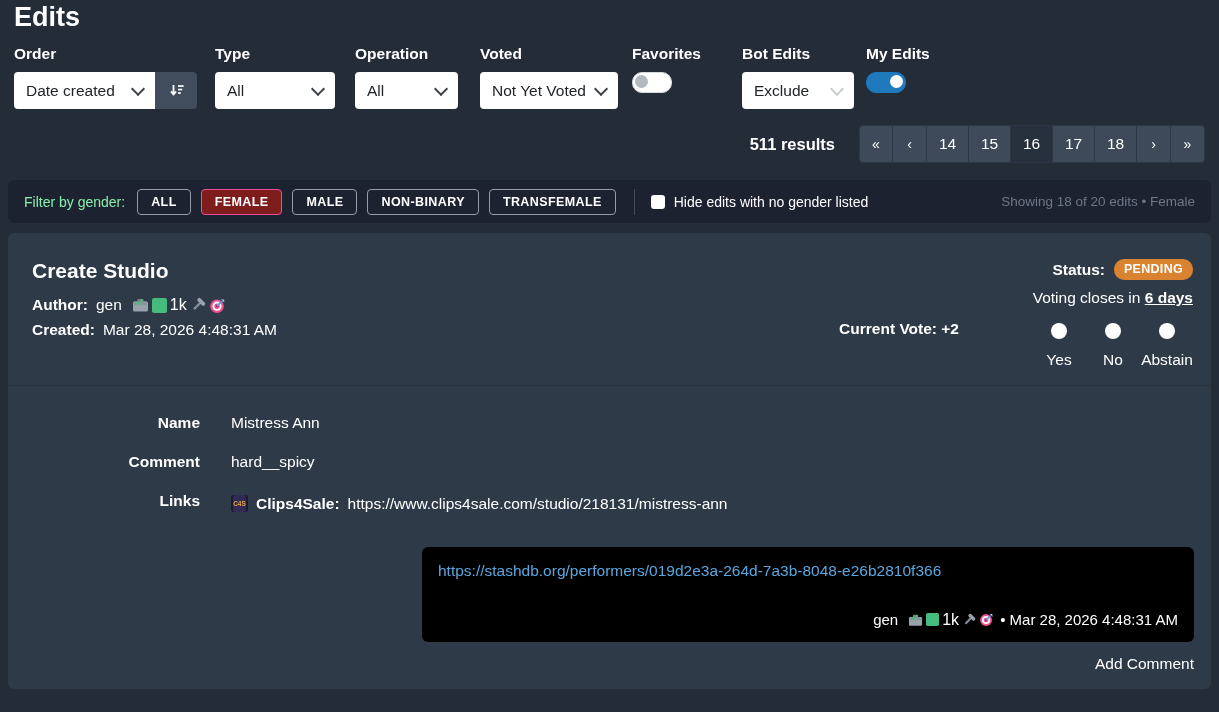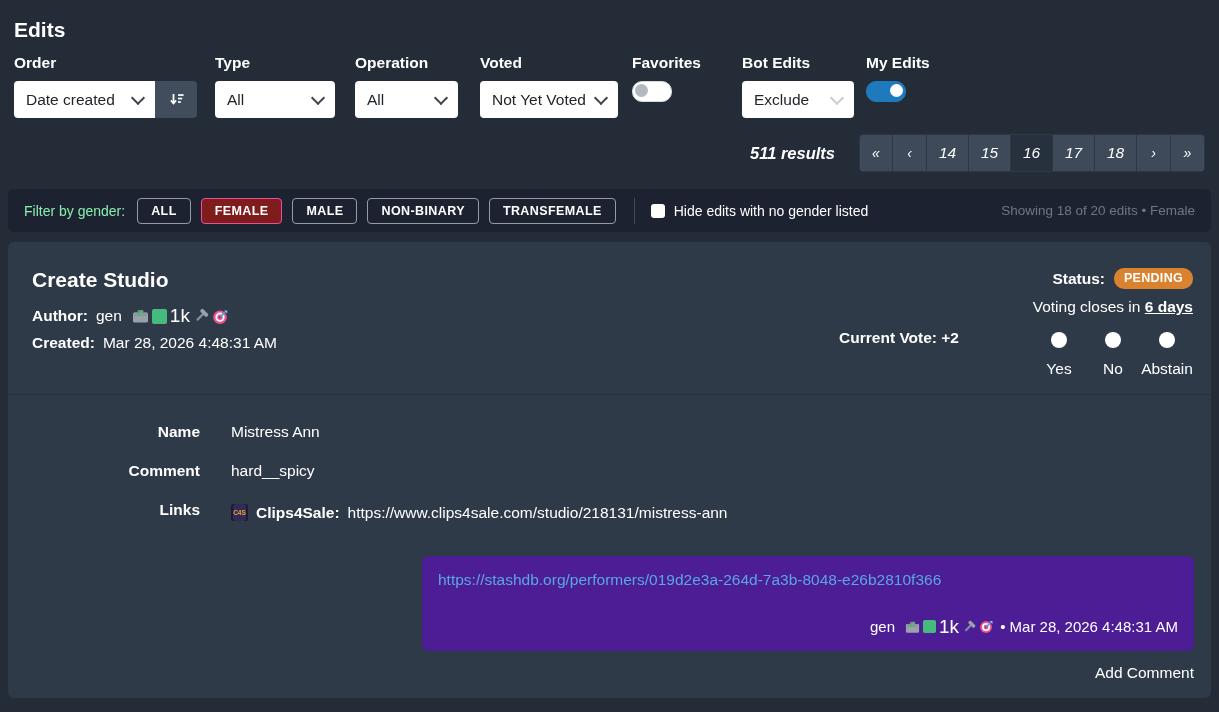--- a/index.html
+++ b/index.html
@@ -6,21 +6,21 @@
   .page{
     width:1219px;height:712px;
     background:#242c38;
     font-family:"Liberation Sans",sans-serif;
     color:#fff;
     position:relative;
     overflow:hidden;
     box-sizing:border-box;
   }
   .top{padding:2px 14px 0;}
-  h1.title{font-size:21px;font-weight:bold;margin:16px 0 12px;}
+  h1.title{font-size:27px;font-weight:bold;margin:0 0 12px;}
 
   
   .filters{display:flex;align-items:flex-start;}
   .fcol{flex:none;}
   .c-order{width:183px;margin-right:18px;}
   .c-type{width:120px;margin-right:20px;}
   .c-status{width:160px;margin-right:20px;}
   .c-operation{width:103px;margin-right:22px;}
   .c-voted{width:138px;margin-right:14px;}
   .c-favorites{width:96px;margin-right:14px;}
@@ -39,21 +39,21 @@
   .order-group .select{border-radius:4px 0 0 4px;flex:1;}
   .sort-btn{width:42px;background:#414d5c;border-radius:0 4px 4px 0;
     display:flex;align-items:center;justify-content:center;cursor:pointer;}
   .switch{width:38px;height:19px;border-radius:10px;position:relative;margin-top:9px;cursor:pointer;}
   .switch.off{background:#fff;border:1px solid #d6dade;}
   .switch.off .knob{position:absolute;left:2px;top:2px;width:13px;height:13px;border-radius:50%;background:#b3b9c0;}
   .switch.on{background:#1f79bd;border:1px solid #1f79bd;}
   .switch.on .knob{position:absolute;right:2px;top:2px;width:13px;height:13px;border-radius:50%;background:#fff;}
 
   
-  .results-row{display:flex;justify-content:flex-end;align-items:center;margin-top:16px;gap:24px;font-style:italic;}
+  .results-row{display:flex;justify-content:flex-end;align-items:center;margin-top:16px;gap:24px;}
   .results-count{font-weight:bold;font-size:16.5px;}
   .pagination{display:flex;}
   .pg{min-width:42px;height:38px;background:#3e4a59;border:1px solid #2d3745;border-left-width:0;
     color:#fff;display:flex;align-items:center;justify-content:center;font-size:15.5px;cursor:pointer;box-sizing:border-box;}
   .pg.arrow{min-width:34px;font-size:14px;}
   .pg:first-child{border-left-width:1px;border-radius:4px 0 0 4px;}
   .pg:last-child{border-radius:0 4px 4px 0;}
   .pg.active{background:#27313d;}
 
   
@@ -70,21 +70,21 @@
 
   
   .card{margin:0 8px;background:#2f3a48;border-radius:6px;}
   .card-header{display:flex;justify-content:space-between;padding:24px 18px 16px 24px;
     min-height:143px;box-sizing:border-box;border-bottom:1px solid #28313d;}
   .eh-title{font-size:21px;font-weight:bold;margin:2px 0 13px;}
   .meta-line{font-size:15.5px;margin-bottom:7px;display:flex;align-items:center;}
   .meta-label{font-weight:bold;margin-right:8px;}
   .badges{display:inline-flex;align-items:center;gap:3px;margin-left:10px;}
   .badges svg{display:block;}
-  .karma{font-size:19px;}
+  .karma{font-size:16px;}
 
   .header-right{text-align:right;}
   .status-line{display:flex;justify-content:flex-end;align-items:center;gap:9px;margin-top:2px;
     font-size:15.5px;font-weight:bold;}
   .badge-pending{background:#d9822f;color:#fff;border-radius:10px;padding:3px 10px 4px;
     font-size:12.5px;font-weight:bold;letter-spacing:.3px;}
   .closes-line{margin-top:9px;font-size:15.5px;}
   .closes-line .days{font-weight:bold;text-decoration:underline;}
   .vote-row{display:flex;justify-content:flex-end;margin-top:8px;}
   .current-vote{font-weight:bold;font-size:15.5px;margin-right:74px;margin-top:5px;white-space:nowrap;}
@@ -97,21 +97,21 @@
   .frow{display:grid;grid-template-columns:192px 1fr;margin-bottom:21px;font-size:15.5px;align-items:baseline;}
   .frow .lbl{text-align:right;font-weight:bold;}
   .frow .val{padding-left:31px;}
   .links-val{display:flex;align-items:center;gap:8px;padding-left:31px;}
   .c4s-ico{width:17px;height:17px;background:#322c55;border-radius:3px;display:flex;align-items:center;
     justify-content:center;color:#e8a33d;font-size:6.5px;font-weight:bold;flex:none;
     box-shadow:inset 2px 0 0 #1d1936, inset -2px 0 0 #1d1936;}
   .site-name{font-weight:bold;}
 
   .comment-wrap{margin-left:414px;margin-top:34px;}
-  .comment-box{background:#4c1d95;border-radius:6px;padding:15px 16px 13px;min-height:95px;
+  .comment-box{background:#000000;border-radius:6px;padding:15px 16px 13px;min-height:95px;
     box-sizing:border-box;display:flex;flex-direction:column;justify-content:space-between;}
   .comment-link{color:#5aa7e0;font-size:15.5px;text-decoration:none;cursor:pointer;word-break:break-all;}
   .comment-meta{display:flex;justify-content:flex-end;align-items:center;font-size:15px;margin-top:14px;}
   .comment-meta .badges{margin:0 6px 0 10px;}
   .add-comment-row{text-align:right;margin-top:13px;}
   .add-comment{font-size:15.5px;color:#fff;cursor:pointer;}
 </style>
 </head>
 <body>
 

